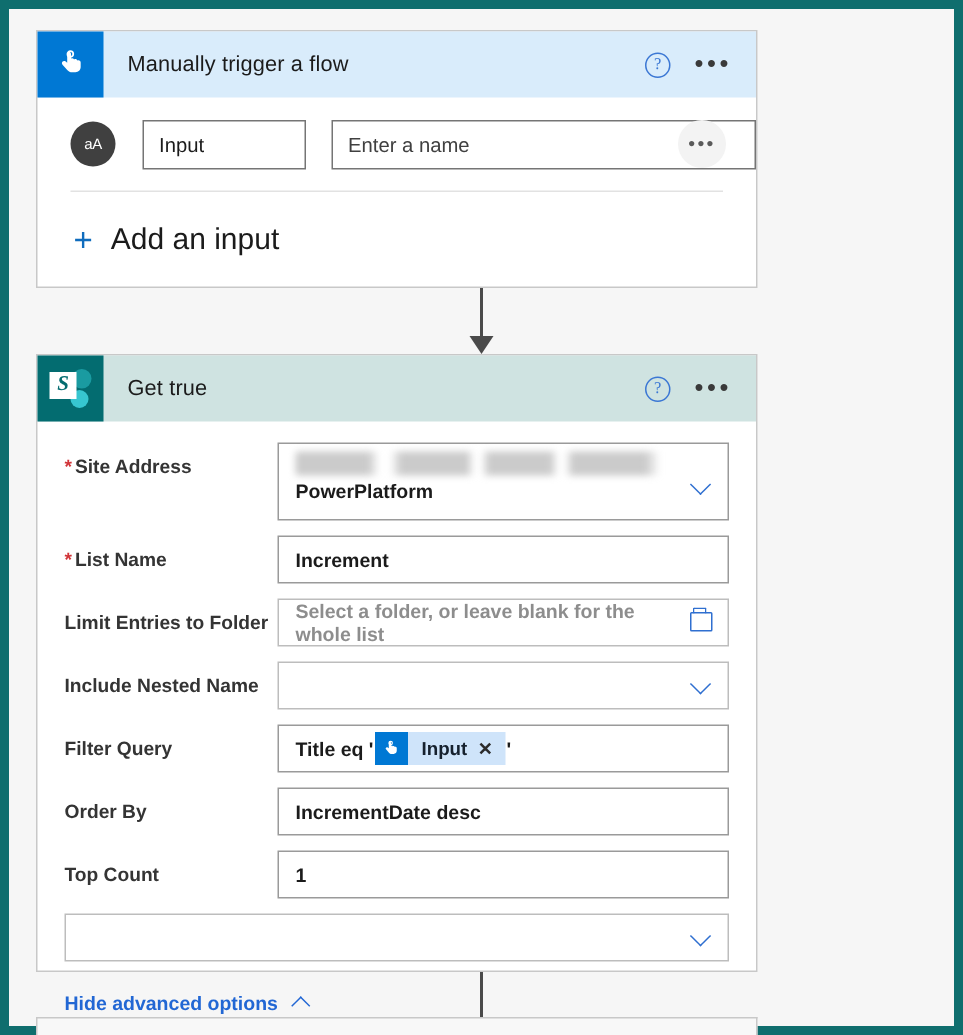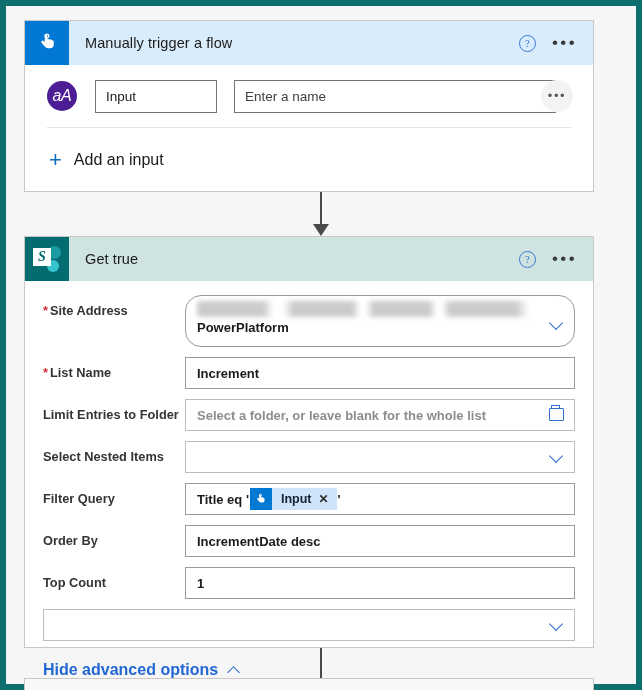--- a/index.html
+++ b/index.html
@@ -18,21 +18,21 @@
   .canvas {
     position: absolute;
     inset: 0;
     background: #f6f6f6;
   }
 
   
   .card {
     position: absolute;
     left: 18px;
-    width: 570px;
+    width: 481px;
     background: #ffffff;
     border: 1px solid #c8c8c8;
   }
   #trigger-card { top: 14px; height: 172px; }
   #getitems-card { top: 230px; height: 412px; }
   #next-card {
     top: 672px; height: 24px;
     background: #f8f8f8;
     border: 1px solid #c8c8c8;
     border-bottom: none;
@@ -90,27 +90,26 @@
   .input-row {
     position: relative;
     height: 62px;
     display: flex;
     align-items: center;
     padding: 0 0 0 22px;
   }
   .avatar {
     width: 30px; height: 30px;
     border-radius: 50%;
-    background: #4c1d95;
+    background: #404040;
     color: #ffffff;
-    font-size: 16px;
+    font-size: 10px;
     display: flex; align-items: center; justify-content: center;
     flex: 0 0 30px;
     letter-spacing: -.3px;
-    font-style: italic;
   }
   .txt-box {
     height: 33px;
     border: 1px solid #757575;
     background: #ffffff;
     display: flex; align-items: center;
     padding: 0 10px;
     font-size: 13.5px;
     color: #1b1b1b;
   }
@@ -143,21 +142,21 @@
     padding-left: 24px;
   }
   .plus {
     color: #0f6cbd;
     font-size: 22px;
     line-height: 18px;
     font-weight: 400;
     margin-right: 12px;
   }
   .add-input-label {
-    font-size: 16px;
+    font-size: 20px;
     color: #1b1b1b;
   }
 
   
   .form { padding: 14px 0 0 0; font-weight: bold; }
   .frow {
     display: flex;
     align-items: flex-start;
     padding: 0 18px 0 18px;
     margin-bottom: 10px;
@@ -179,21 +178,21 @@
     border: 1px solid #9a9a9a;
     background: #ffffff;
     min-height: 32px;
     display: flex;
     align-items: center;
     padding: 0 34px 0 11px;
     font-size: 13px;
     color: #1b1b1b;
   }
   .fctrl.placeholder { color: #8d8d8d; border-color: #bdbdbd; }
-  .fctrl.tall { min-height: 52px; display: block; padding: 0 34px 0 0; border-radius: 16px; }
+  .fctrl.tall { min-height: 52px; display: block; padding: 0 34px 0 0; }
 
   .blurline {
     margin: 5px 11px 0 11px;
     height: 16px;
     border-radius: 2px;
     background: linear-gradient(90deg,
       rgba(160,160,160,.55) 0%, rgba(160,160,160,.55) 20%,
       rgba(255,255,255,0) 23%, rgba(255,255,255,0) 26%,
       rgba(160,160,160,.55) 29%, rgba(160,160,160,.55) 47%,
       rgba(255,255,255,0) 49%, rgba(255,255,255,0) 51%,
@@ -268,21 +267,21 @@
     color: #2b2b2b;
     padding-right: 8px;
   }
 
   
   .adv-row {
     display: flex; align-items: center;
     padding: 10px 0 0 18px;
   }
   .adv-link {
-    font-size: 16px;
+    font-size: 13px;
     color: #2267d4;
   }
   .caret-up {
     margin-left: 9px;
     width: 13px; height: 13px;
     position: relative;
   }
   .caret-up::before {
     content: "";
     position: absolute;
@@ -418,21 +417,21 @@
 
         <div class="frow">
           <div class="flabel">Limit Entries to Folder</div>
           <div class="fctrl placeholder">
             <span>Select a folder, or leave blank for the whole list</span>
             <span class="folder-icon"></span>
           </div>
         </div>
 
         <div class="frow">
-          <div class="flabel">Select Nested Items</div>
+          <div class="flabel">Include Nested Name</div>
           <div class="fctrl placeholder">
             <span class="chev"></span>
           </div>
         </div>
 
         <div class="frow">
           <div class="flabel">Filter Query</div>
           <div class="fctrl">
             <span class="token-line">
               <span class="quote">Title eq '</span>

